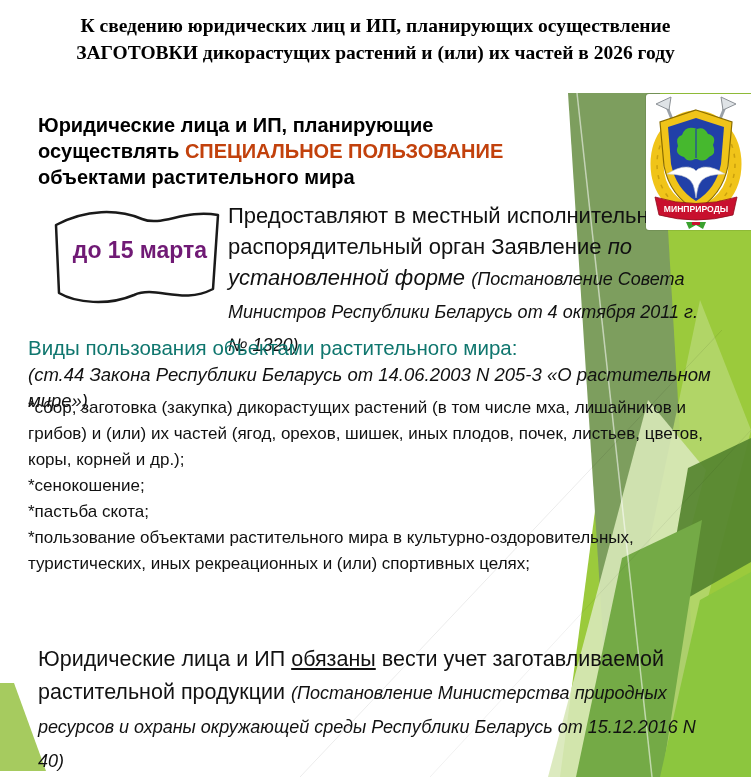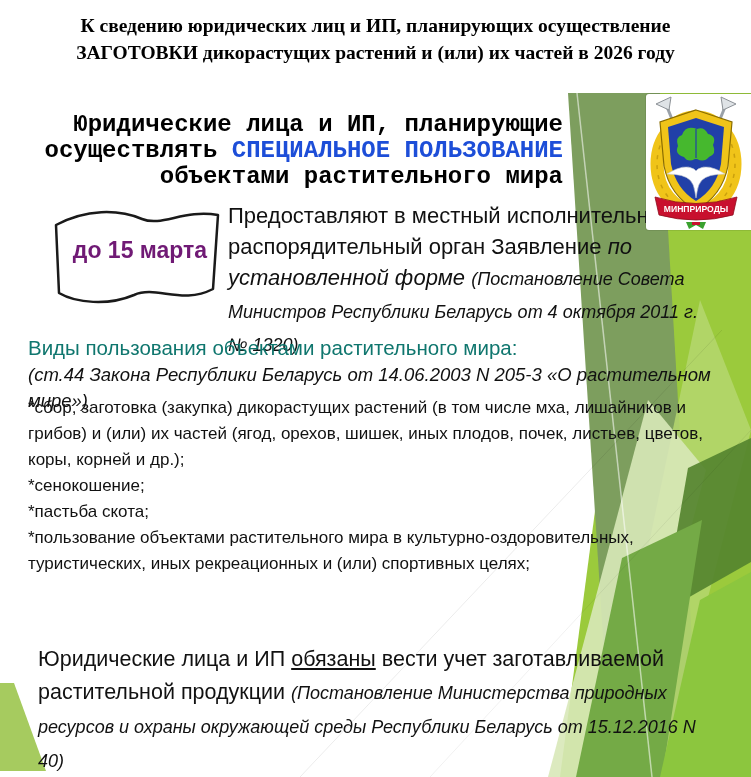--- a/index.html
+++ b/index.html
@@ -10,24 +10,24 @@
   .abs{position:absolute;}
   
   #facets{position:absolute;left:0;top:0;width:751px;height:777px;z-index:0;}
   
   .slide-title{
     left:0;top:12px;width:751px;text-align:center;z-index:2;
     font-family:"Liberation Serif",serif;font-weight:bold;font-size:19.5px;line-height:27px;color:#000;
   }
   
   .header-heading{
-    left:38px;top:112px;width:525px;text-align:right;z-index:2;
-    font-family:Liberation Mono, monospace;font-weight:bold;font-size:24px;line-height:26px;color:#000;
+    left:38px;top:112px;width:525px;text-align:left;z-index:2;
+    font-family:Liberation Sans, sans-serif;font-weight:bold;font-size:20px;line-height:26px;color:#000;
   }
-  .red-text{color:#1d4ed8;}
+  .red-text{color:#c2410c;}
   
   .deadline-scroll{left:46px;top:203px;width:188px;height:112px;z-index:2;}
   .deadline-label{
     position:absolute;left:0;top:34px;width:188px;text-align:center;
     color:#701a75;font-weight:bold;font-size:23px;font-family:"Liberation Sans",sans-serif;
   }
   
   .submission{
     left:228px;top:200px;width:486px;z-index:2;
     font-size:22px;line-height:31px;color:#111;

